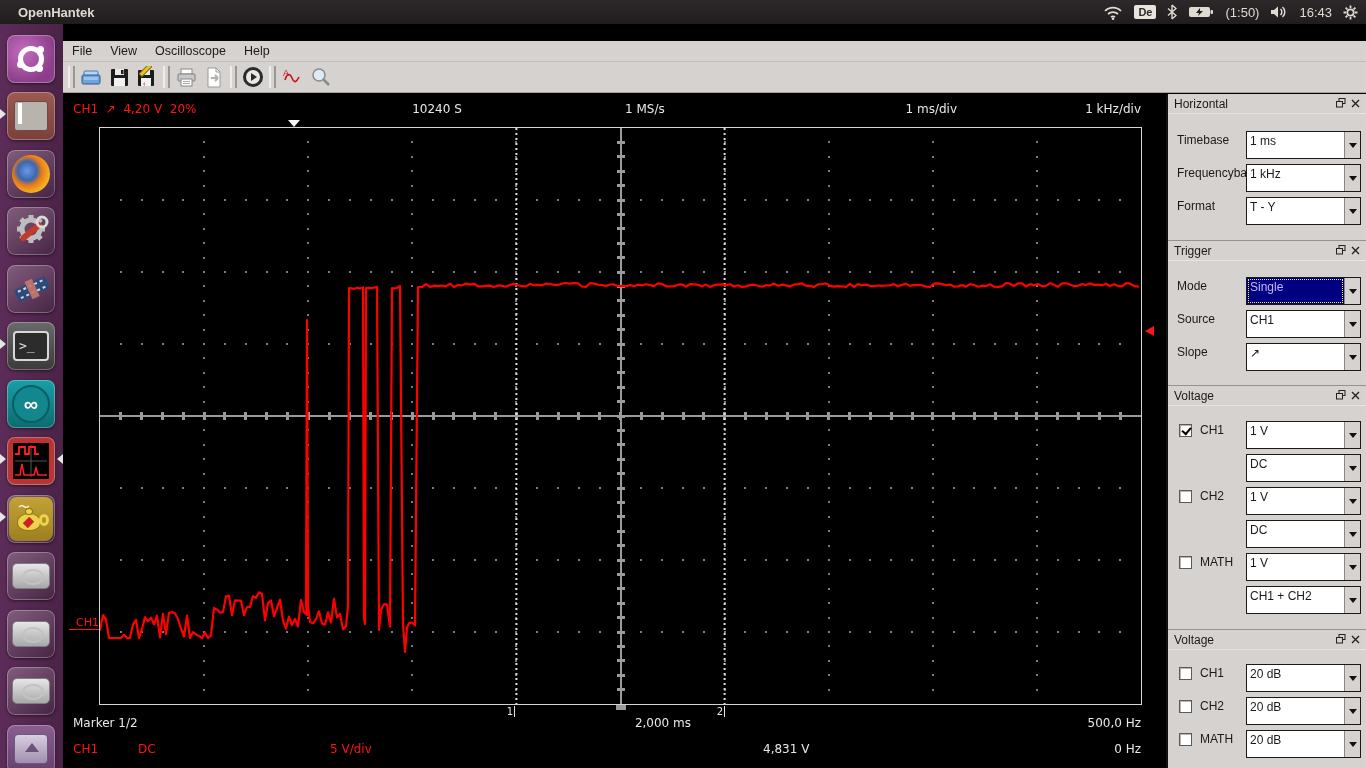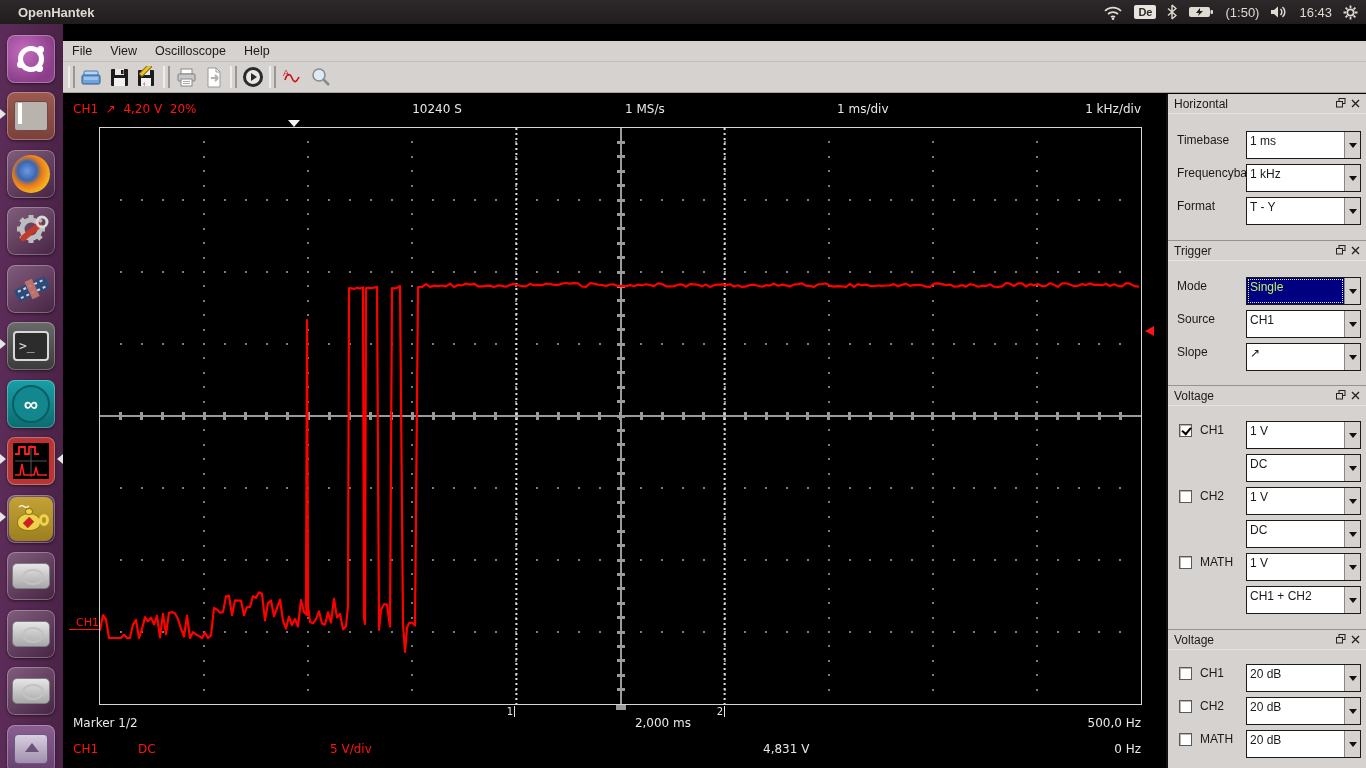--- a/index.html
+++ b/index.html
@@ -101,21 +101,21 @@
   .prow { position:absolute; left:0; width:100%; height:20px; }
   .plabel { position:absolute; left:9px; top:2px; }
   .plabel.cbl { left:32px; }
   .dd { position:absolute; left:78px; top:0; width:115px; height:28px; background:#fff;
     border:1px solid #1a1a1a; display:flex; }
   .dd .txt { flex:1; padding:2px 3px 0 3px; font-size:12px; white-space:nowrap; overflow:hidden; }
   .dd .btn { width:16px; background:#d6d2d0; border-left:1px solid #8a8681;
     display:flex; align-items:center; justify-content:center; }
   .dd .btn::after { content:''; width:0; height:0; border:4px solid transparent;
     border-top:5px solid #111; margin-top:5px; }
-  .dd.sel .txt { background:#000080; color:#bef264; outline:1px dotted #e8e8e8; outline-offset:-2px; }
+  .dd.sel .txt { background:#000080; color:#c4b5fd; outline:1px dotted #e8e8e8; outline-offset:-2px; }
   .cb { position:absolute; left:11px; top:3px; width:13px; height:13px; background:#fff;
     border:1px solid #5a5a5a; box-shadow:inset 1px 1px 0 #b9b5b1; }
   .cb.checked::after { content:''; position:absolute; left:2px; top:2px; width:7px; height:4px;
     border-left:2px solid #000; border-bottom:2px solid #000; transform:rotate(-50deg); }
 </style>
 </head>
 <body>
 
 <div id="top-panel">
   <span class="wm-title">OpenHantek</span>
@@ -325,21 +325,21 @@
   </div>
 
   <div id="content">
 
     <span class="sc-txt sc-red" style="left:10px;top:8px">
       <span>CH1</span>&nbsp; <span>↗</span>&nbsp;
       <span>4,20 V</span>&nbsp; <span>20%</span>
     </span>
     <span class="sc-txt" style="left:314px;top:8px;width:120px;text-align:center">10240 S</span>
     <span class="sc-txt" style="left:562px;top:8px;width:120px;text-align:left">1 MS/s</span>
-    <span class="sc-txt" style="left:774px;top:8px;width:120px;text-align:left">1 ms/div</span>
+    <span class="sc-txt" style="left:774px;top:8px;width:120px;text-align:right">1 ms/div</span>
     <span class="sc-txt" style="left:958px;top:8px;width:120px;text-align:right">1 kHz/div</span>
 
     <div id="trig-pos"></div>
 
     <div id="graticule">
       <svg id="scope-svg" width="1041" height="576" viewBox="0 0 1041 576">
           <g shape-rendering="crispEdges">
             <rect x="103.1" y="13.4" width="2" height="2" fill="#7a7a7a"></rect>
             <rect x="103.1" y="27.8" width="2" height="2" fill="#7a7a7a"></rect>
             <rect x="103.1" y="42.2" width="2" height="2" fill="#7a7a7a"></rect>

